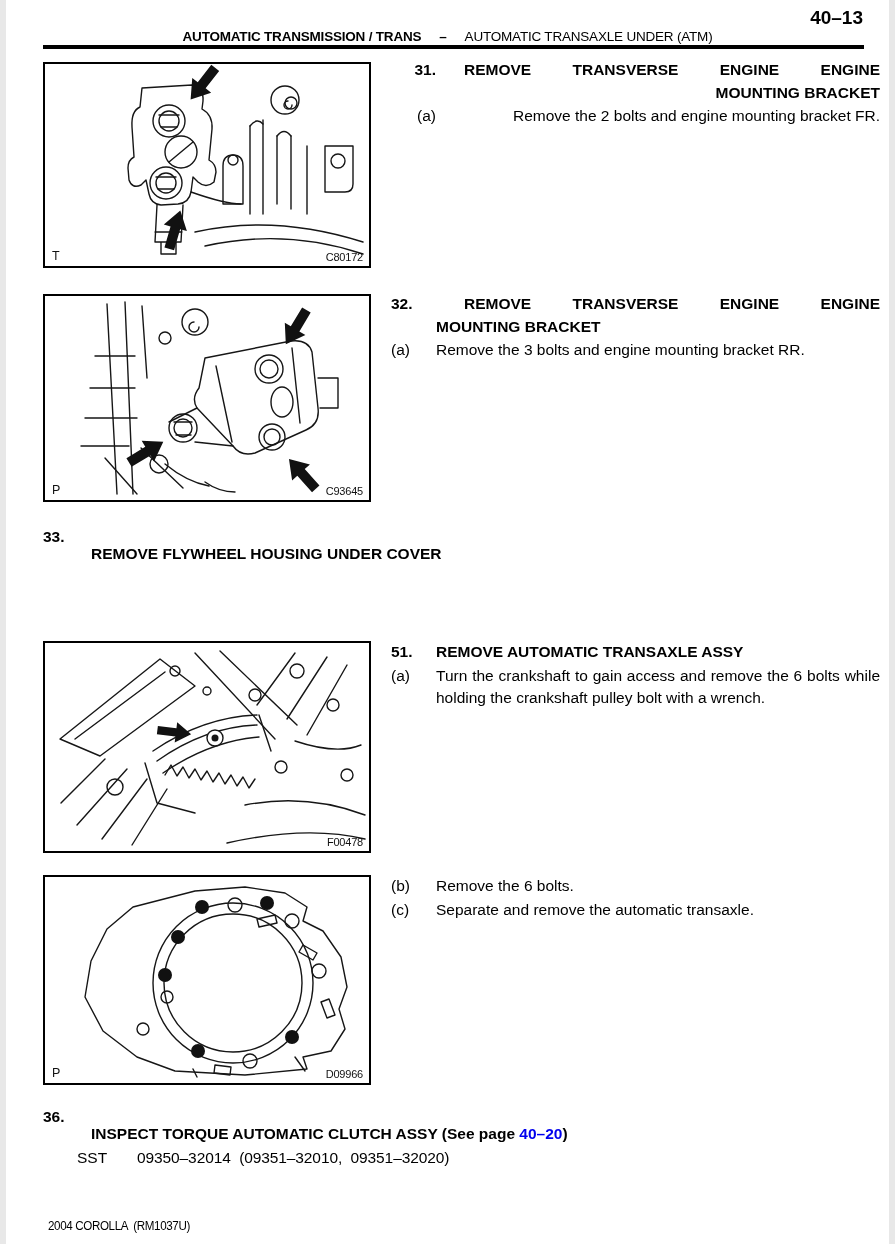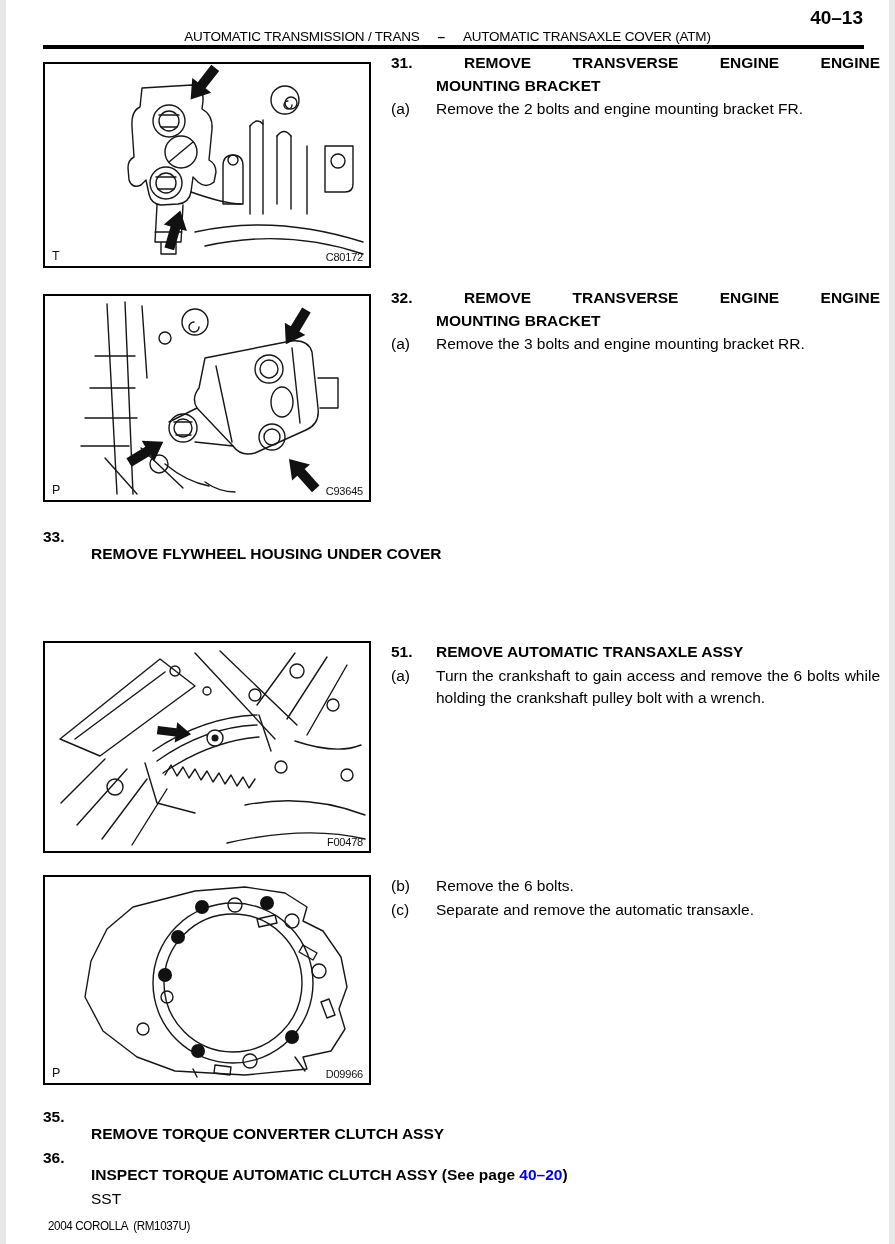--- a/index.html
+++ b/index.html
@@ -12,21 +12,21 @@
   
   .pagenum {
     position:absolute; top:7px; right:26px;
     font-size:19px; font-weight:bold; letter-spacing:0;
   }
   .header-line {
     position:absolute; top:29px; left:0; width:100%;
     text-align:center; font-size:13.5px; letter-spacing:-0.2px;
     white-space:pre;
   }
-  .header-line .hb { font-weight:normal; }
+  .header-line .hb { font-weight:bold; }
   .header-line .hsep { padding:0 18px; font-weight:bold; }
   .rule {
     position:absolute; left:37px; right:25px; top:45px;
     height:4px; background:#000;
   }
   
   .fig {
     position:absolute; left:37px; width:328px;
     border:2px solid #000; background:#fff;
   }
@@ -48,40 +48,40 @@
   .stitle { flex:1; font-weight:bold; }
   .sub { display:flex; margin-top:1px; }
   .slabel { flex:0 0 45px; }
   .stext { flex:1; }
   .stext.just { text-align:justify; }
   .justify-words { display:flex; justify-content:space-between;margin-left:28px; }
   .lrow { display:flex; }
   .ltitle { flex:1; font-weight:bold;margin-top:17px; }
   a.pagelink { color:var(--link, #0000EE); text-decoration:none; font-weight:bold; }
   .sst-row { display:flex; margin-top:0; }
-  .sst-label { flex:0 0 60px; margin-left:48px; }
+  .sst-label { flex:0 0 60px; margin-left:34px; }
   .sst-value { white-space:pre; letter-spacing:-0.1px; }
   
   .footer {
     position:absolute; left:42px; top:1219px;
     font-size:12.5px; letter-spacing:-0.4px;
     transform:scaleX(.93); transform-origin:left center;
     white-space:pre;
   }
   .lineart { stroke:#161616; fill:none; stroke-width:1.4; stroke-linecap:round; stroke-linejoin:round; }
   .arrow { fill:#111; stroke:none; }
   .dot { fill:#111; stroke:none; }
 </style>
 </head>
 <body>
 
 <div class="page">
 
   <div class="pagenum">40–13</div>
-  <div class="header-line"><span class="hb">AUTOMATIC TRANSMISSION / TRANS</span><span class="hsep">–</span><span class="hr2">AUTOMATIC TRANSAXLE COVER (ATM)</span></div>
+  <div class="header-line"><span class="hb">AUTOMATIC TRANSMISSION / TRANS</span><span class="hsep">–</span><span class="hr2">AUTOMATIC TRANSAXLE UNDER (ATM)</span></div>
   <div class="rule"></div>
 
   <div class="fig" style="top:62px;height:206px;">
     <svg viewBox="0 0 324 202">
       <g class="lineart">
 
         <path d="M97,24 L147,21 Q159,24 158,37 L157,45 Q168,51 167,65 L164,96 Q171,100 171,108 L169,118 Q161,125 153,118 L148,113 L146,128 Q144,139 133,140 L116,141 Q106,140 104,130 L101,116 L96,121 Q87,125 84,116 L83,104 Q83,96 89,93 L87,63 Q86,47 95,43 Z"></path>
         <circle cx="124" cy="57" r="16"></circle>
           <circle cx="124" cy="57" r="10"></circle>
         <path d="M114,51 L134,51 M116,63 L132,63"></path>
@@ -106,21 +106,21 @@
         <path d="M146,128 Q180,140 196,140"></path>
       </g>
 
       <polygon class="arrow" points="-5,-28 5,-28 5,-6 12,-6 0,12 -12,-6 -5,-6" transform="translate(153,26) rotate(38)"></polygon>
       <polygon class="arrow" points="-5,-28 5,-28 5,-6 12,-6 0,12 -12,-6 -5,-6" transform="translate(132,158) rotate(196)"></polygon>
     </svg>
     <span class="fig-corner">T</span>
     <span class="fig-code">C80172</span>
   </div>
 
-  <div class="tcol" style="top:52px;">
+  <div class="tcol" style="top:59px;text-align:right;">
     <div class="step">
       <span class="snum">31.</span>
       <div class="stitle">
         <div class="justify-words">
             <span>REMOVE</span>
             <span>TRANSVERSE</span>
             <span>ENGINE</span>
             <span>ENGINE</span>
           </div>
         <div>MOUNTING BRACKET</div>
@@ -160,21 +160,21 @@
         <path d="M152,112 L124,126 M150,146 L188,150"></path>
       </g>
       <polygon class="arrow" points="-5,-28 5,-28 5,-6 12,-6 0,12 -12,-6 -5,-6" transform="translate(247,38) rotate(31)"></polygon>
       <polygon class="arrow" points="-5,-28 5,-28 5,-6 12,-6 0,12 -12,-6 -5,-6" transform="translate(108,152) rotate(239)"></polygon>
       <polygon class="arrow" points="-5,-28 5,-28 5,-6 12,-6 0,12 -12,-6 -5,-6" transform="translate(252,172) rotate(138)"></polygon>
     </svg>
     <span class="fig-corner">P</span>
     <span class="fig-code">C93645</span>
   </div>
 
-  <div class="tcol" style="top:287px;">
+  <div class="tcol" style="top:293px;">
     <div class="step">
       <span class="snum">32.</span>
       <div class="stitle">
         <div class="justify-words">
             <span>REMOVE</span>
             <span>TRANSVERSE</span>
             <span>ENGINE</span>
             <span>ENGINE</span>
           </div>
         <div>MOUNTING BRACKET</div>
@@ -269,27 +269,24 @@
       <div class="stext">Remove the 6 bolts.</div>
     </div>
     <div class="sub">
       <span class="slabel">(c)</span>
       <div class="stext">Separate and remove the automatic transaxle.</div>
     </div>
   </div>
 
   <div class="lcol" style="top:1105px;">
     <div class="lrow">
-      <span class="lnum">35.</span>
-      <span class="ltitle">REMOVE TORQUE CONVERTER CLUTCH ASSY</span>
-    </div>
-    <div class="lrow">
       <span class="lnum">36.</span>
       <span class="ltitle"><span>INSPECT TORQUE AUTOMATIC CLUTCH ASSY (See page </span><a href="#" class="pagelink">40–20</a><span>)</span></span>
     </div>
     <div class="sst-row">
       <span class="sst-label">SST</span>
+      <span class="sst-value">09350–32014  (09351–32010,  09351–32020)</span>
     </div>
   </div>
 
   <div class="footer">2004 COROLLA  (RM1037U)</div>
 
 </div>
 
 </body></html>

